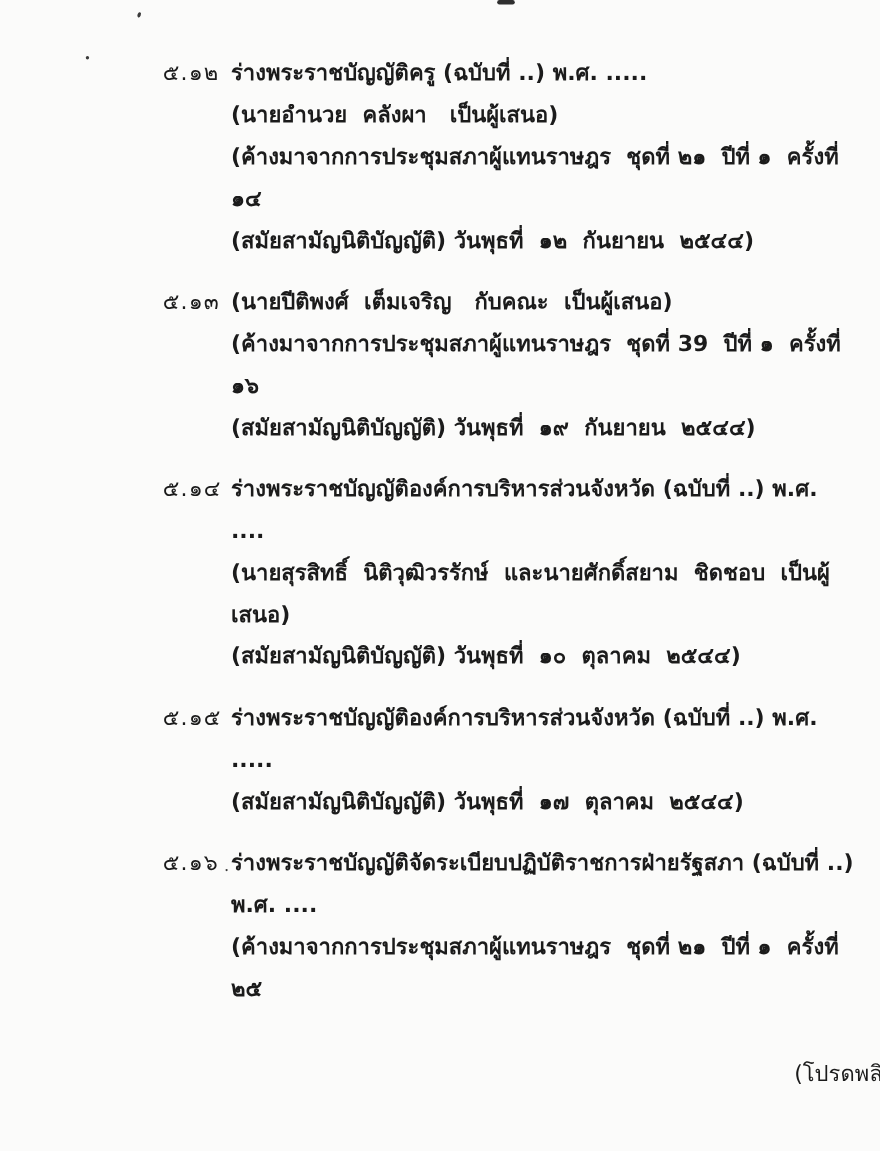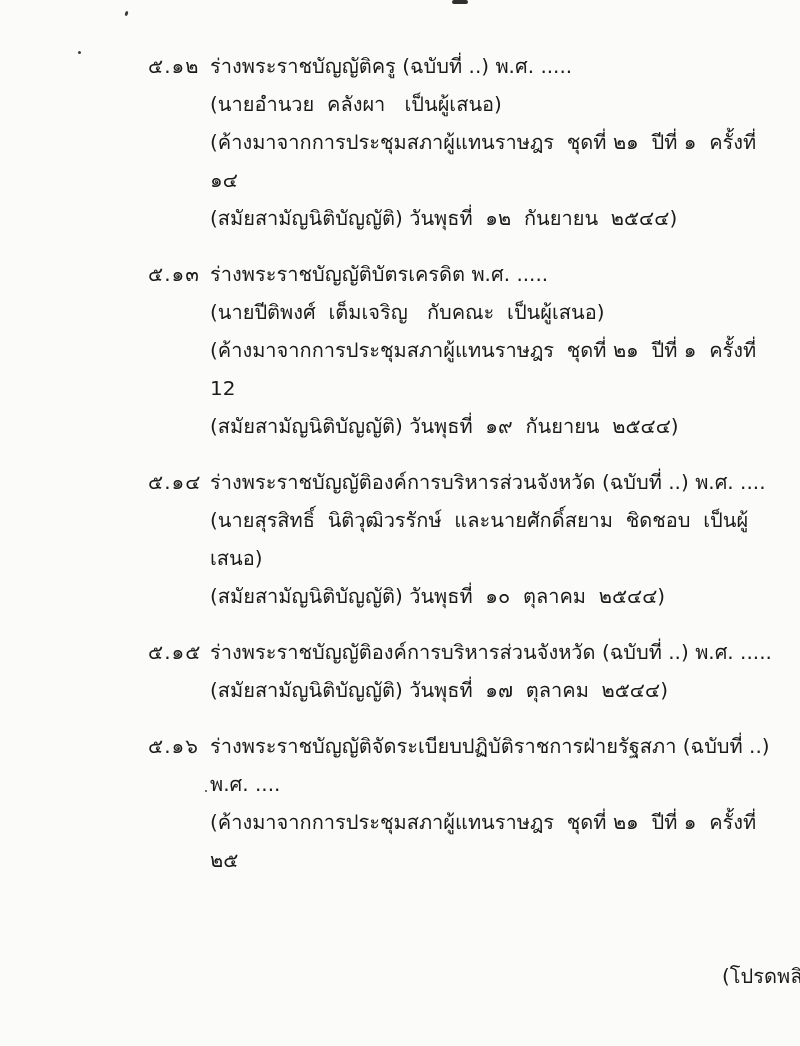--- a/index.html
+++ b/index.html
@@ -32,20 +32,21 @@
   }
   .bill-num {
     width: 62px;
     flex-shrink: 0;
     font-size: 20px;
     line-height: 38px;
     letter-spacing: 1px;
   }
   .bill-body {
     flex: 1;
+    font-weight: bold;
   }
   .line {
     font-size: 20px;
     line-height: 38px;
     white-space: pre-wrap;
   }
   .bottom-note {
     position: absolute;
     top: 961px;
     left: 722px;
@@ -82,23 +83,22 @@
         <div class="line">ร่างพระราชบัญญัติครู (ฉบับที่ ..) พ.ศ. .....</div>
         <div class="line">(นายอำนวย  คลังผา   เป็นผู้เสนอ)</div>
         <div class="line">(ค้างมาจากการประชุมสภาผู้แทนราษฎร  ชุดที่ ๒๑  ปีที่ ๑  ครั้งที่ ๑๔</div>
         <div class="line">(สมัยสามัญนิติบัญญัติ) วันพุธที่  ๑๒  กันยายน  ๒๕๔๔)</div>
       </div>
     </div>
 
     <div class="bill-item">
       <div class="bill-num">๕.๑๓</div>
       <div class="bill-body">
-        <div class="line">ร่างพระราชบัญญัติบัตรเครดิต พ.ศ. .....</div>
         <div class="line">(นายปีติพงศ์  เต็มเจริญ   กับคณะ  เป็นผู้เสนอ)</div>
-        <div class="line">(ค้างมาจากการประชุมสภาผู้แทนราษฎร  ชุดที่ ๒๑  ปีที่ ๑  ครั้งที่ 12</div>
+        <div class="line">(ค้างมาจากการประชุมสภาผู้แทนราษฎร  ชุดที่ 39  ปีที่ ๑  ครั้งที่ ๑๖</div>
         <div class="line">(สมัยสามัญนิติบัญญัติ) วันพุธที่  ๑๙  กันยายน  ๒๕๔๔)</div>
       </div>
     </div>
 
     <div class="bill-item">
       <div class="bill-num">๕.๑๔</div>
       <div class="bill-body">
         <div class="line">ร่างพระราชบัญญัติองค์การบริหารส่วนจังหวัด (ฉบับที่ ..) พ.ศ. ....</div>
         <div class="line">(นายสุรสิทธิ์  นิติวุฒิวรรักษ์  และนายศักดิ์สยาม  ชิดชอบ  เป็นผู้เสนอ)</div>
         <div class="line">(สมัยสามัญนิติบัญญัติ) วันพุธที่  ๑๐  ตุลาคม  ๒๕๔๔)</div>

